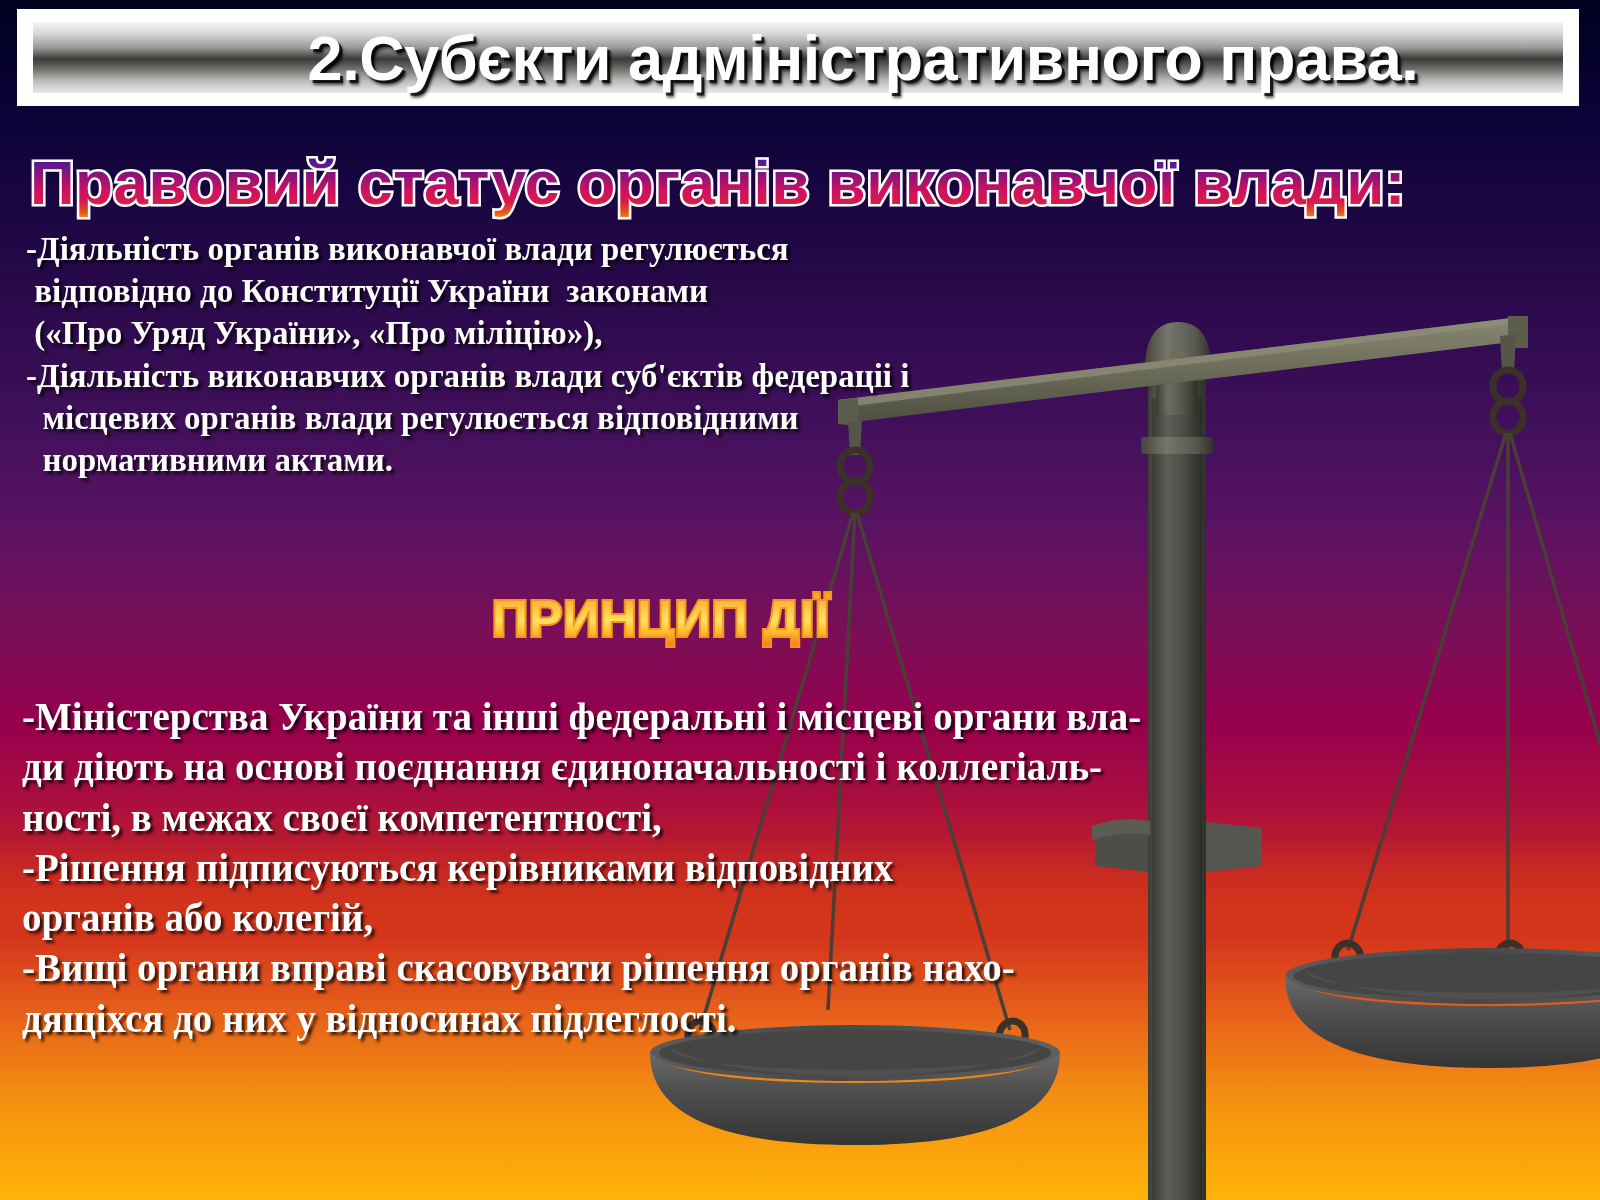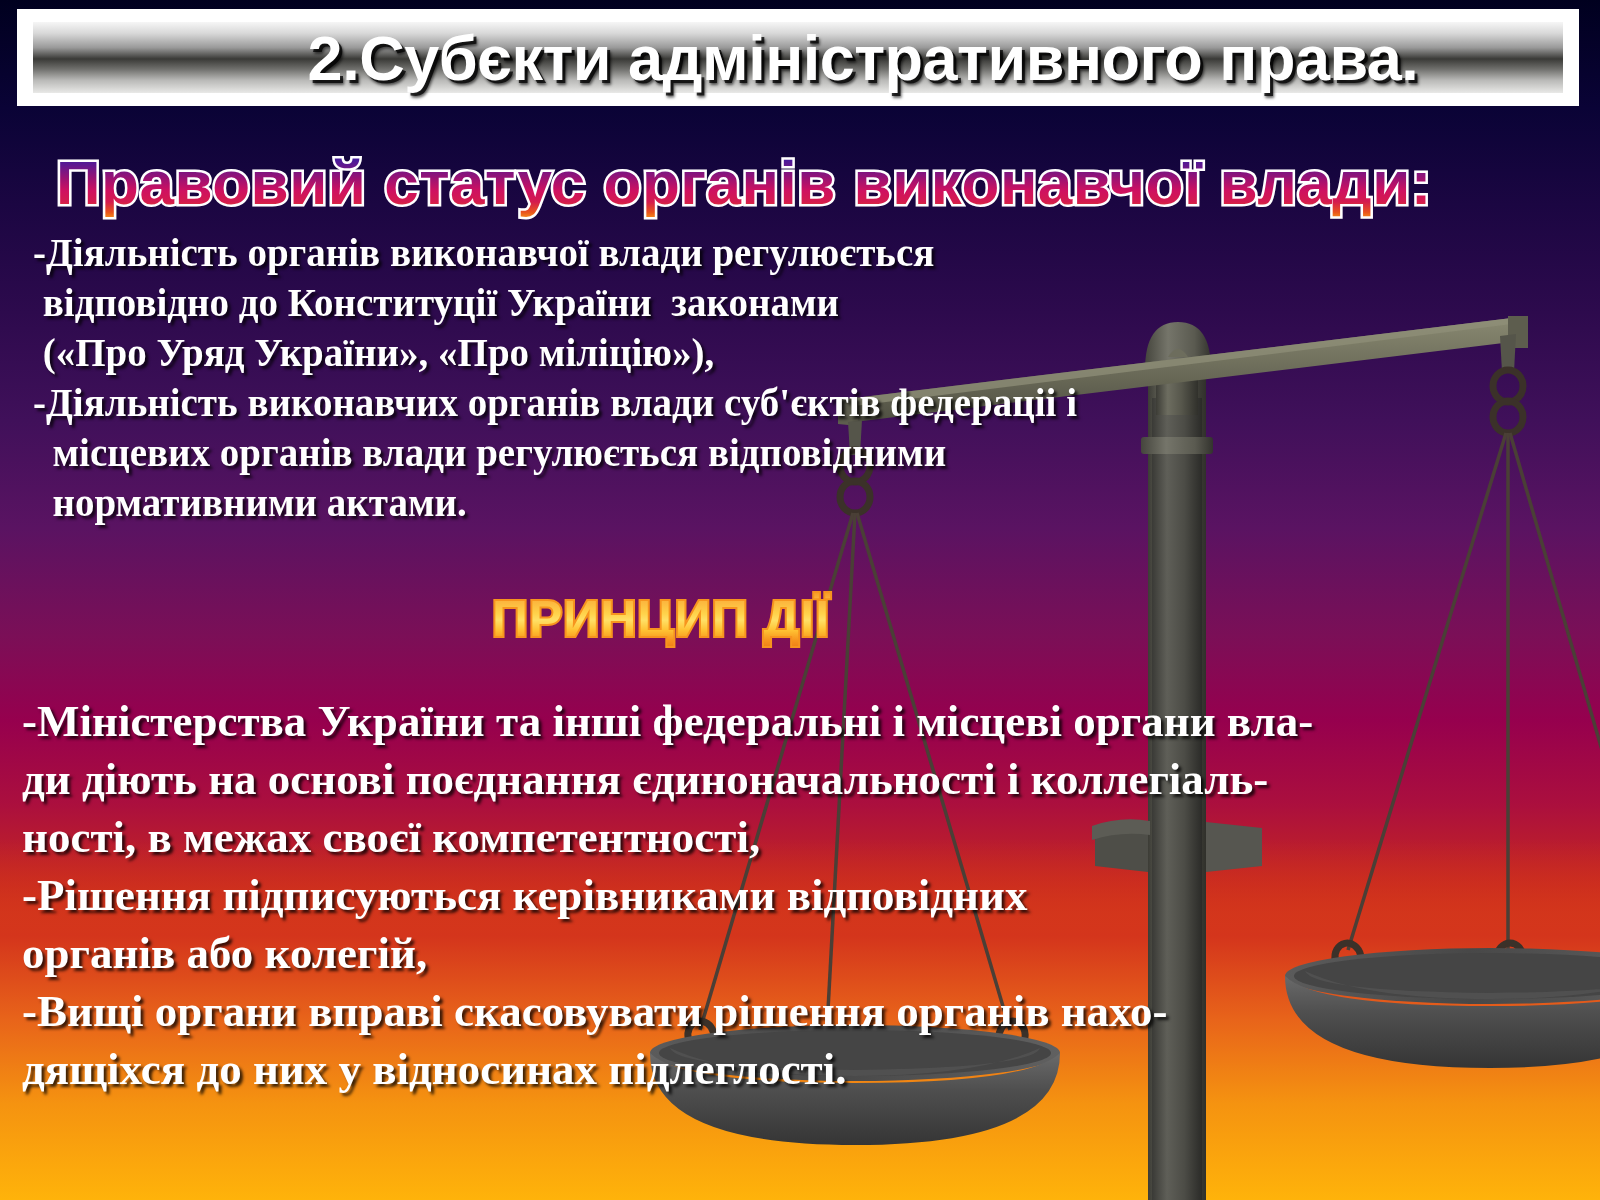--- a/index.html
+++ b/index.html
@@ -170,28 +170,28 @@
   .body-block {
     position: absolute;
     color: #ffffff;
     font-family: "Liberation Serif", "DejaVu Serif", serif;
     font-weight: bold;
     text-shadow: 3px 3px 3px rgba(0,0,0,0.75);
     line-height: 1.28;
     white-space: pre;
   }
   #block-upper {
-    left: 33px;
+    left: 26px;
     top: 228px;
-    font-size: 39px;
+    font-size: 33px;
   }
   #block-lower {
     left: 22px;
     top: 692px;
-    font-size: 45px;
+    font-size: 39px;
     line-height: 1.29;
   }
   .body-block .ln { display: block; }
 
   
   #scales {
     position: absolute;
     left: 0; top: 0;
     width: 1600px; height: 1200px;
     pointer-events: none;
@@ -320,21 +320,21 @@
     </g>
   </svg>
 
   <div class="title-banner">
     <div class="title-inner">
       <div class="title-text">2.Субєкти адміністративного права.</div>
     </div>
   </div>
 
   <div class="heading-pink">
-    <span style="position:relative; display:inline-block;margin-left:26px;">
+    <span style="position:relative; display:inline-block;">
       <span class="o">Правовий статус органів виконавчої влади:</span>
       <span class="g">Правовий статус органів виконавчої влади:</span>
     </span>
   </div>
 
   <div class="body-block" id="block-upper"><span class="ln">-Діяльність органів виконавчої влади регулюється</span><span class="ln"> відповідно до Конституції України  законами</span><span class="ln"> («Про Уряд України», «Про міліцію»),</span><span class="ln">-Діяльність виконавчих органів влади суб'єктів федераціі і</span><span class="ln">  місцевих органів влади регулюється відповідними</span><span class="ln">  нормативними актами.</span><span class="ln">&nbsp;</span><span class="ln">&nbsp;</span></div>
 
   <div class="heading-orange">
     <span style="position:relative; display:inline-block;">
       <span class="o">ПРИНЦИП ДІЇ</span>

